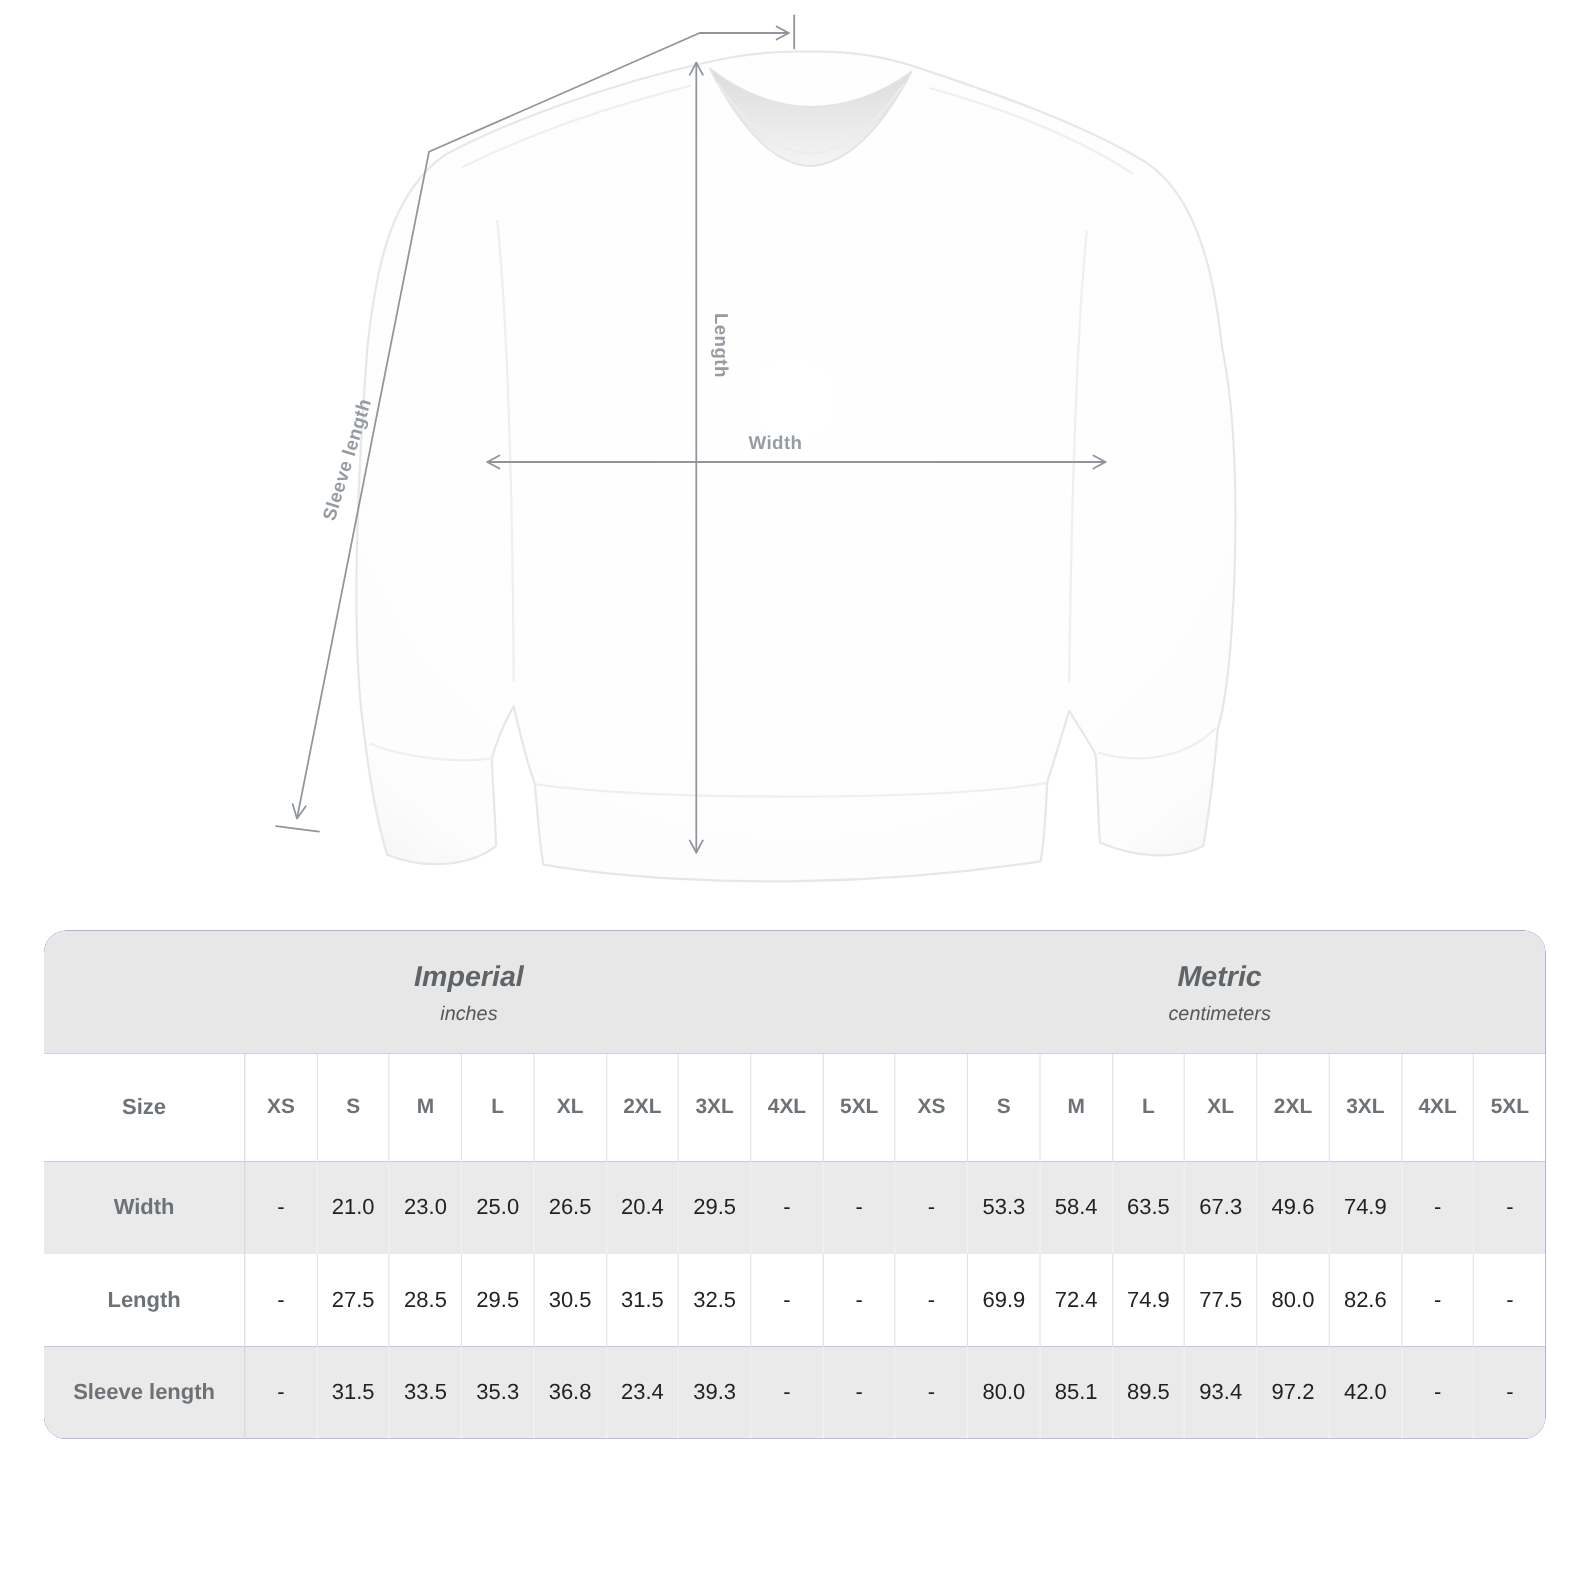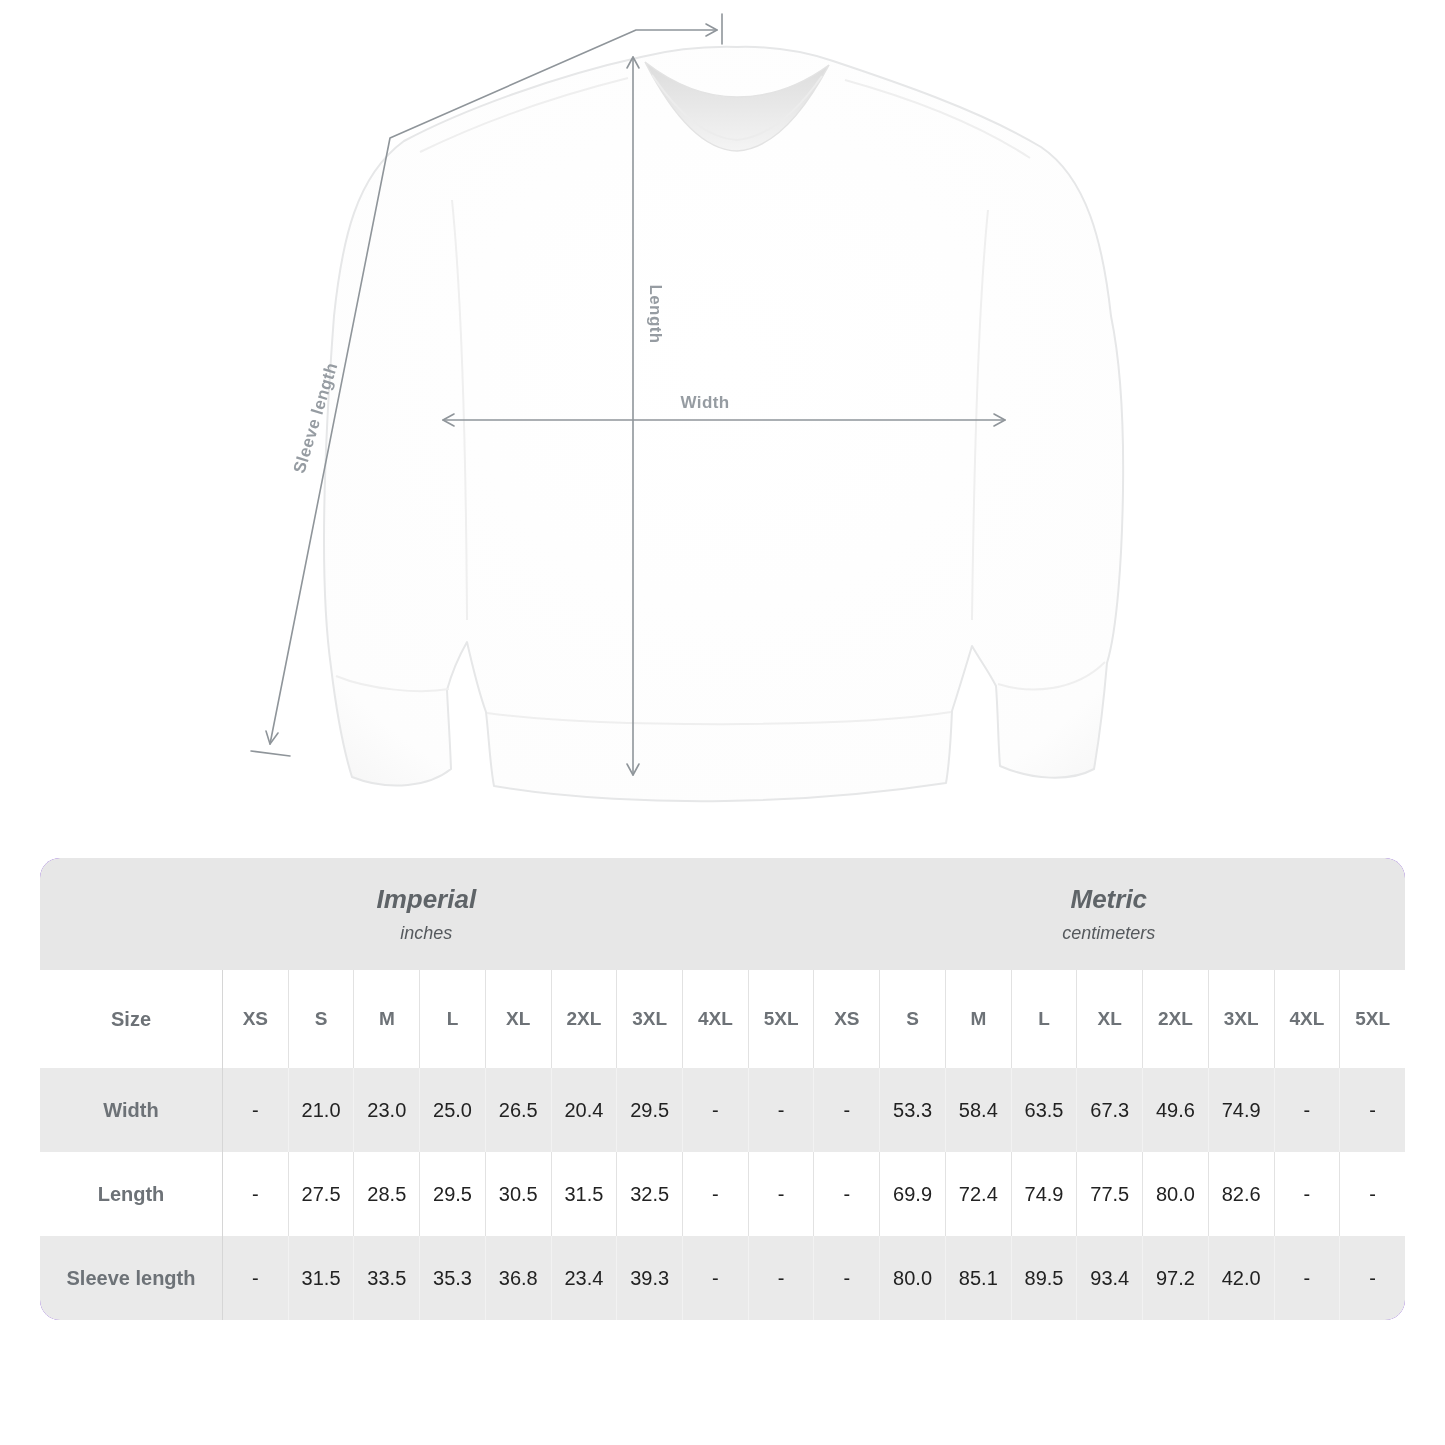--- a/index.html
+++ b/index.html
@@ -25,21 +25,21 @@
   .titleblock{text-align:center;margin-top:14px;}
   .titleblock h1{
     margin:0;font-size:31px;font-weight:bold;color:#3a3a3a;letter-spacing:.2px;
   }
   .titleblock p{
     margin:9px 0 0 0;font-size:18px;font-style:italic;color:#4c4c4c;
   }
 
   
   .size-table{
-    margin:28px 40px 0 40px;width:1365px;
+    margin:16px 40px 0 40px;width:1365px;
     border-radius:20px;overflow:hidden;background:#6d28d9;
   }
   .band{display:flex;background:#e7e7e7;height:112px;}
   .band-cell{display:flex;flex-direction:column;justify-content:center;align-items:center;}
   .band-cell.imperial{width:56.6%;}
   .band-cell.metric{width:43.4%;}
   .band-title{font-size:26px;font-weight:bold;font-style:italic;color:#5f6468;}
   .band-sub{font-size:18px;font-style:italic;color:#55595d;margin-top:8px;}
 
   .trow{display:grid;grid-template-columns:182px repeat(18,1fr);align-items:center;}

